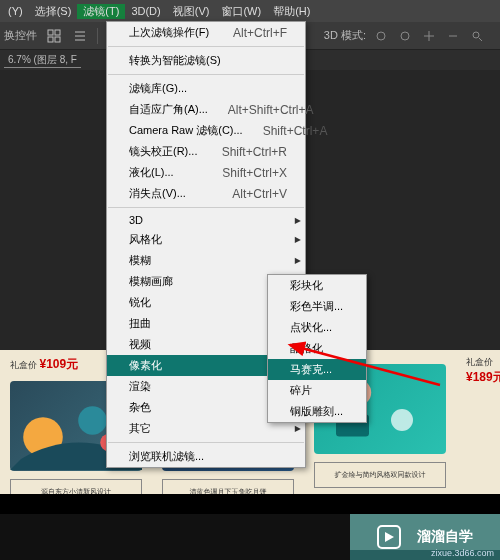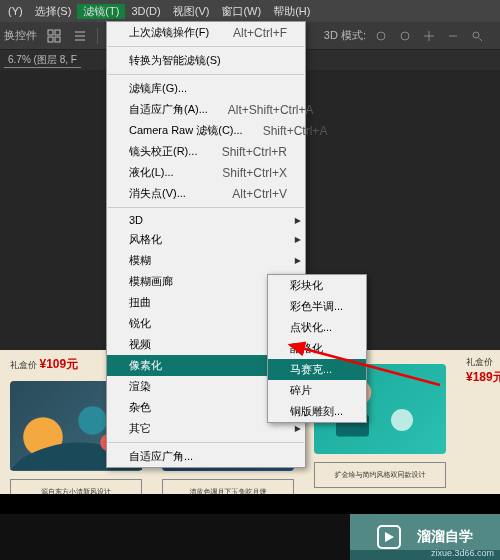--- a/index.html
+++ b/index.html
@@ -188,29 +188,29 @@
   </div>
   <div class="menu-item">
     <span>消失点(V)...</span>
       <span class="shortcut">Alt+Ctrl+V</span>
   </div>
   <div class="menu-sep"></div>
   <div class="menu-item sub">3D</div>
   <div class="menu-item sub">风格化</div>
   <div class="menu-item sub">模糊</div>
   <div class="menu-item sub">模糊画廊</div>
+  <div class="menu-item sub">锐化</div>
   <div class="menu-item sub">扭曲</div>
-  <div class="menu-item sub">锐化</div>
   <div class="menu-item sub">视频</div>
   <div class="menu-item sub highlight">像素化</div>
   <div class="menu-item sub">渲染</div>
   <div class="menu-item sub">杂色</div>
   <div class="menu-item sub">其它</div>
   <div class="menu-sep"></div>
-  <div class="menu-item">自适应广角...</div>
+  <div class="menu-item">浏览联机滤镜...</div>
 </div>
 
 <div class="menu sub-menu">
   <div class="menu-item">彩块化</div>
   <div class="menu-item">彩色半调...</div>
   <div class="menu-item">点状化...</div>
   <div class="menu-item">晶格化</div>
   <div class="menu-item highlight">马赛克...</div>
   <div class="menu-item">碎片</div>
   <div class="menu-item">铜版雕刻...</div>

